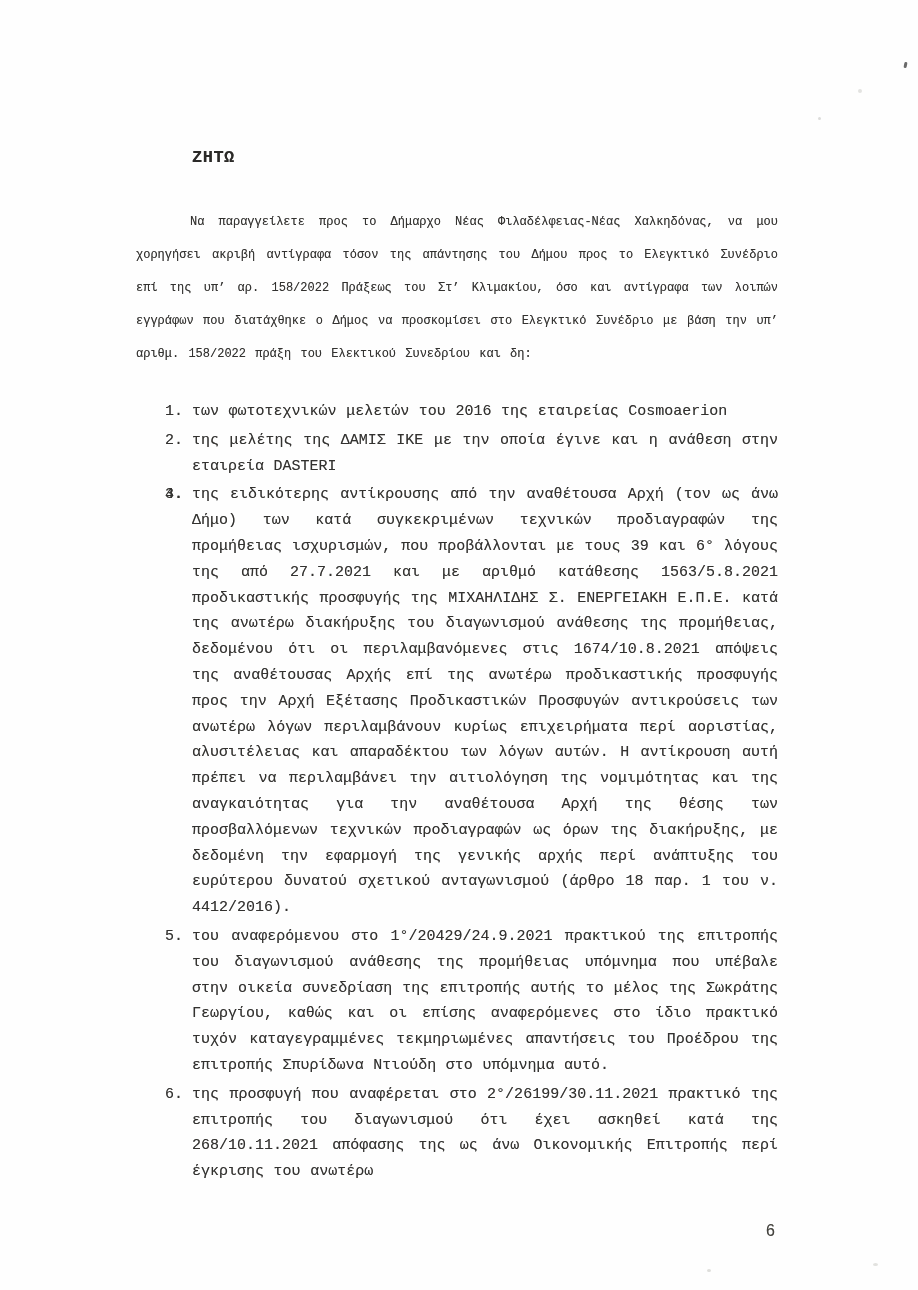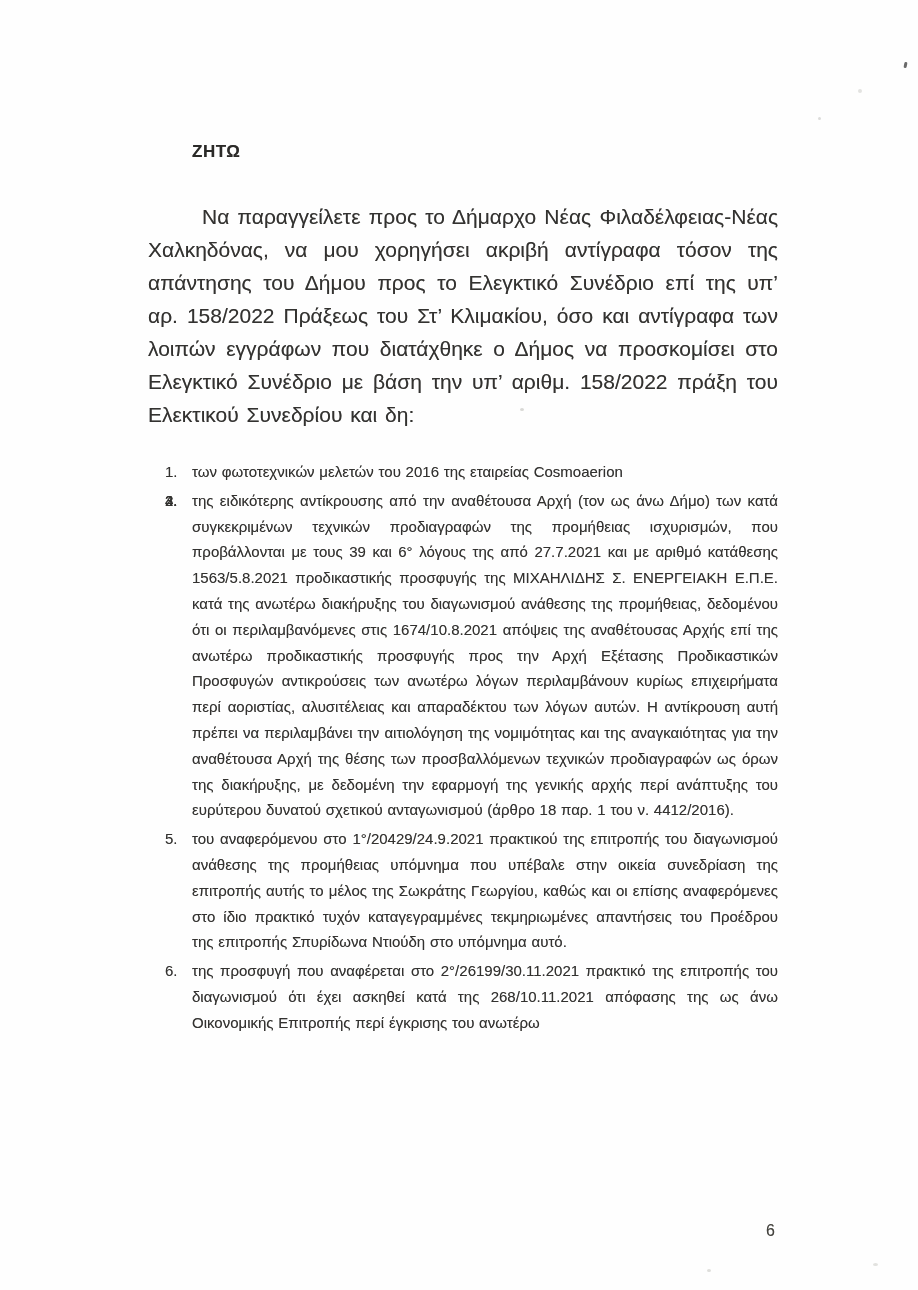--- a/index.html
+++ b/index.html
@@ -9,36 +9,37 @@
     height: 1290px;
     margin: 0 auto;
     background: #fefefe;
     overflow: hidden;
     color: #333230;
     font-family: "Liberation Sans", "DejaVu Sans", sans-serif;
     -webkit-font-smoothing: antialiased;
   }
   .content {
     position: absolute;
-    top: 142px;
+    top: 148px;
     left: 136px;
     width: 642px;
+    font-family: Liberation Mono, monospace;
   }
   .doc-heading {
     margin: 0 0 0 56px;
     font-size: 17px;
     line-height: 20px;
     font-weight: bold;
     letter-spacing: 0.5px;
     color: #2b2a28;
     text-shadow: 0 0 0.5px rgba(43,42,40,0.55);
   }
   .intro {
-    margin: 38px 0 0 12px;
-    font-size: 21px;
+    margin: 38px 0 0 0;
+    font-size: 12px;
     line-height: 33px;
     text-align: justify;
     text-indent: 54px;
     word-spacing: 2px;
     text-shadow: 0 0 0.5px rgba(51,50,48,0.45);
   }
   ol.req-list {
     list-style: none;
     margin: 28px 0 0 29px;
     padding: 0;
@@ -93,20 +94,21 @@
 
     <p class="intro">Να παραγγείλετε προς το Δήμαρχο Νέας Φιλαδέλφειας-Νέας Χαλκηδόνας, να μου χορηγήσει ακριβή αντίγραφα τόσον της απάντησης του Δήμου προς το Ελεγκτικό Συνέδριο επί της υπ’ αρ. 158/2022 Πράξεως του Στ’ Κλιμακίου, όσο και αντίγραφα των λοιπών εγγράφων που διατάχθηκε ο Δήμος να προσκομίσει στο Ελεγκτικό Συνέδριο με βάση την υπ’ αριθμ. 158/2022 πράξη του Ελεκτικού Συνεδρίου και δη:</p>
 
     <ol class="req-list">
       <li>
         <span class="num">1.</span>
         <span class="txt">των φωτοτεχνικών μελετών του 2016 της εταιρείας Cosmoaerion</span>
       </li>
       <li>
         <span class="num">2.</span>
+        <span class="txt">της μελέτης της ΔΑΜΙΣ ΙΚΕ με την οποία έγινε και η ανάθεση στην εταιρεία DASTERI</span>
       </li>
       <li>
         <span class="num">3.</span>
       </li>
       <li>
         <span class="num">4.</span>
         <span class="txt">της ειδικότερης αντίκρουσης από την αναθέτουσα Αρχή (τον ως άνω Δήμο) των κατά συγκεκριμένων τεχνικών προδιαγραφών της προμήθειας ισχυρισμών, που προβάλλονται με τους 39 και 6° λόγους της από 27.7.2021 και με αριθμό κατάθεσης 1563/5.8.2021 προδικαστικής προσφυγής της ΜΙΧΑΗΛΙΔΗΣ Σ. ΕΝΕΡΓΕΙΑΚΗ Ε.Π.Ε. κατά της ανωτέρω διακήρυξης του διαγωνισμού ανάθεσης της προμήθειας, δεδομένου ότι οι περιλαμβανόμενες στις 1674/10.8.2021 απόψεις της αναθέτουσας Αρχής επί της ανωτέρω προδικαστικής προσφυγής προς την Αρχή Εξέτασης Προδικαστικών Προσφυγών αντικρούσεις των ανωτέρω λόγων περιλαμβάνουν κυρίως επιχειρήματα περί αοριστίας, αλυσιτέλειας και απαραδέκτου των λόγων αυτών. Η αντίκρουση αυτή πρέπει να περιλαμβάνει την αιτιολόγηση της νομιμότητας και της αναγκαιότητας για την αναθέτουσα Αρχή της θέσης των προσβαλλόμενων τεχνικών προδιαγραφών ως όρων της διακήρυξης, με δεδομένη την εφαρμογή της γενικής αρχής περί ανάπτυξης του ευρύτερου δυνατού σχετικού ανταγωνισμού (άρθρο 18 παρ. 1 του ν. 4412/2016).</span>
       </li>
       <li>
         <span class="num">5.</span>

